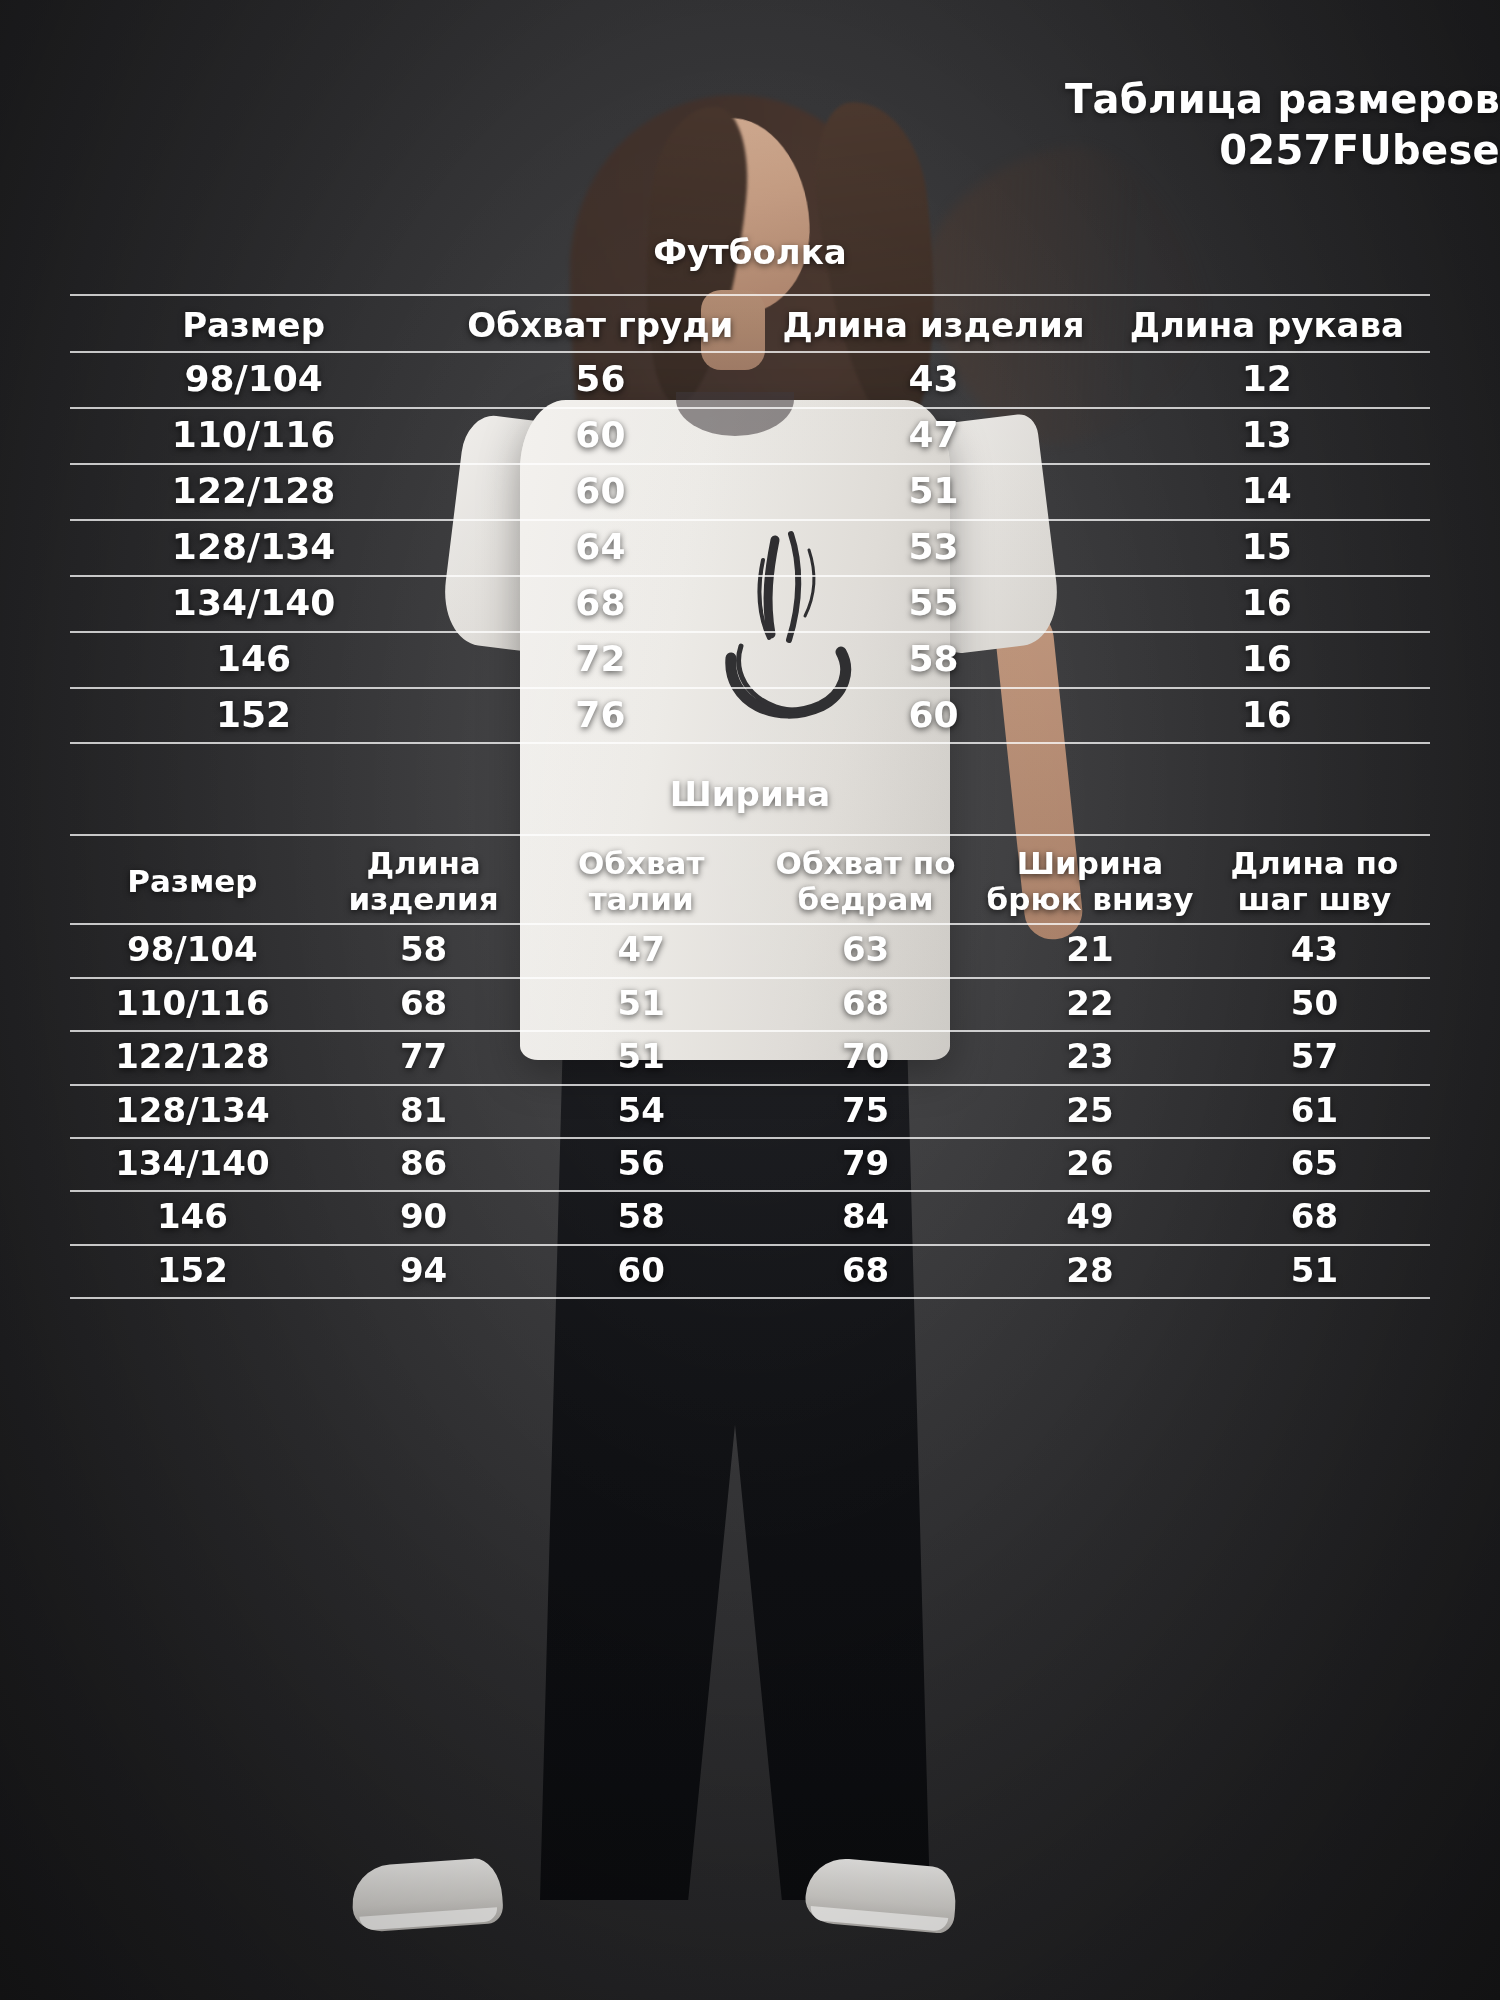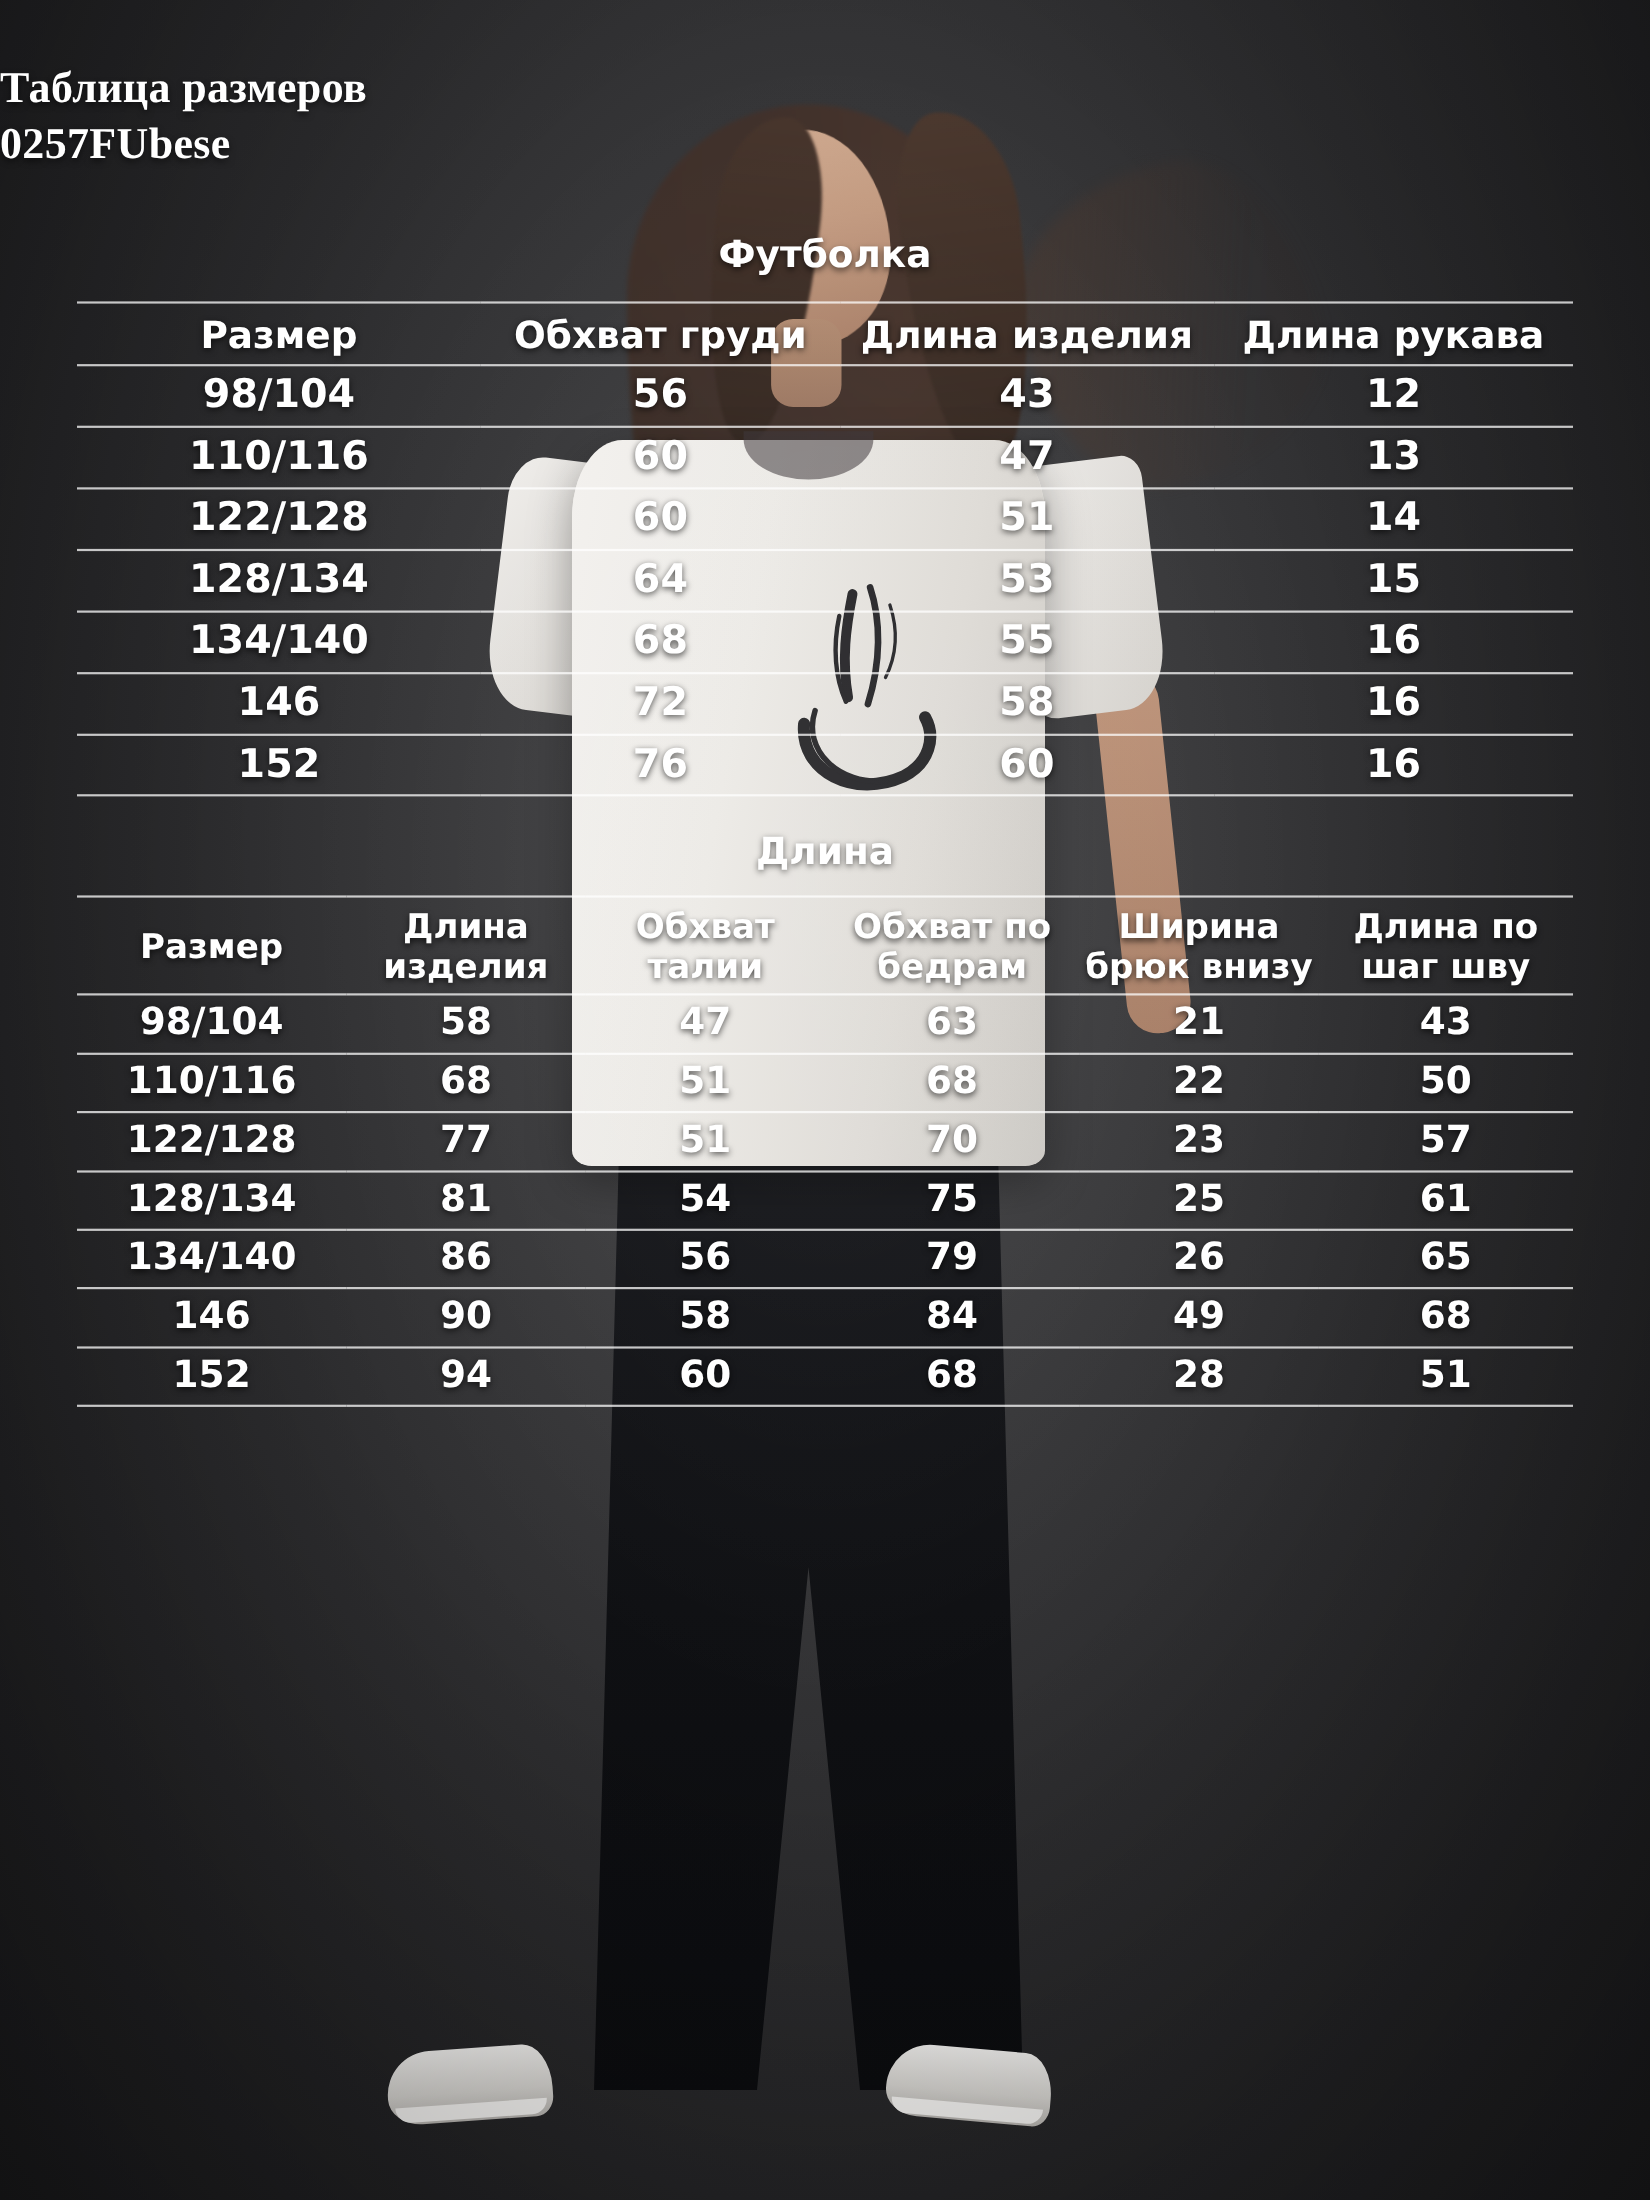--- a/index.html
+++ b/index.html
@@ -189,24 +189,23 @@
   }
 
   
   .content {
     position: absolute;
     inset: 0;
     color: #ffffff;
   }
 
   .title-block {
-    text-align: left;
-    padding-top: 54px;
+    text-align: right;
+    padding-top: 74px;
     text-shadow: 0 2px 6px rgba(0,0,0,0.55);
-    font-family: Liberation Serif, serif;
   }
   .title-line {
     font-size: 40px;
     font-weight: 700;
     letter-spacing: 0.3px;
     line-height: 1.28;
   }
 
   .section-title {
     text-align: center;
@@ -365,21 +364,21 @@
         </tr>
         <tr>
           <td>152</td>
           <td>76</td>
           <td>60</td>
           <td>16</td>
         </tr>
       </tbody>
     </table>
 
-    <div class="section-title" id="pants-section-title">Длина</div>
+    <div class="section-title" id="pants-section-title">Ширина</div>
 
     <table class="size-table" id="pants-table">
       <colgroup>
         <col class="p0">
           <col class="p1">
           <col class="p2">
           <col class="p3">
           <col class="p4">
           <col class="p5">
       </colgroup>

